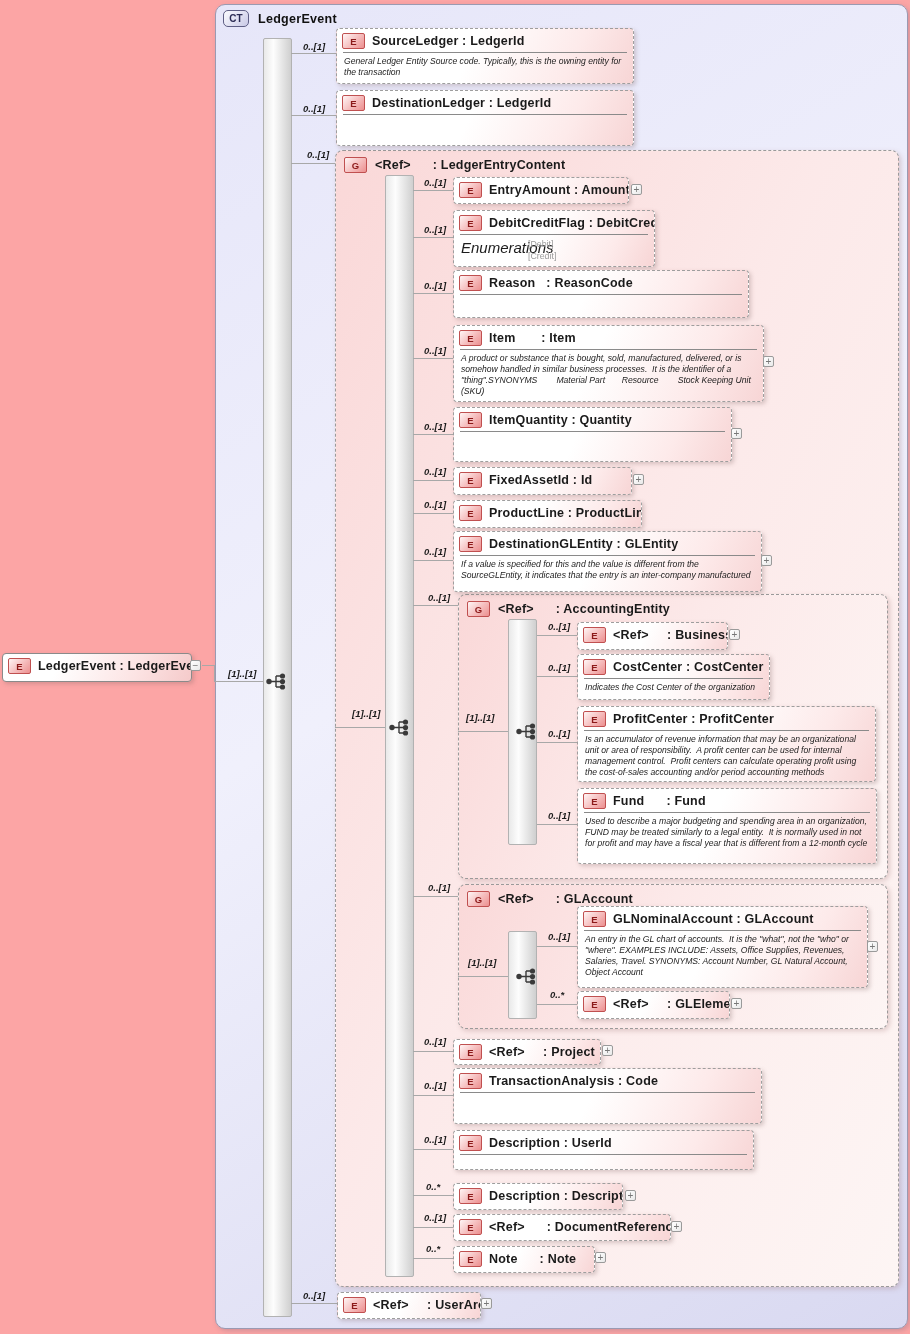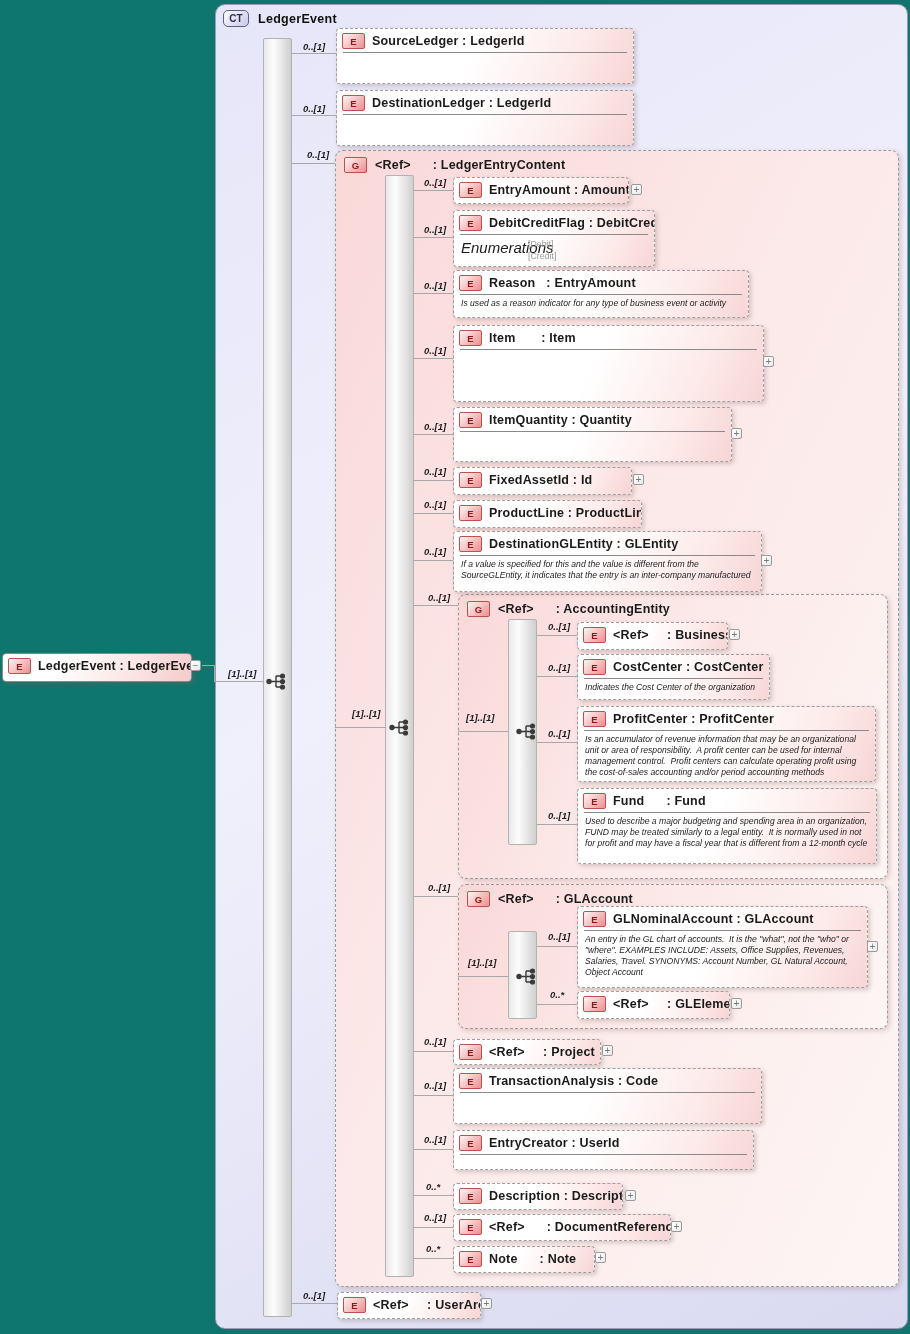--- a/index.html
+++ b/index.html
@@ -1,16 +1,16 @@
 <!DOCTYPE html>
 <html><head>
 <meta charset="utf-8">
 <style>
   html,body{margin:0;padding:0;background:#fff;}
-  .canvas{position:relative;width:910px;height:1334px;background:#0f766e;
+  .canvas{position:relative;width:910px;height:1334px;background:#fca5a5;
           font-family:"Liberation Sans",sans-serif;overflow:hidden;}
 
   
   .ct{position:absolute;left:215px;top:4px;width:691px;height:1323px;
       border:1px solid #9a9ab2;border-radius:10px;
       background:linear-gradient(150deg,#e6e6f9 0%,#f0f0fc 45%,#d9d9f1 100%);
       box-shadow:2px 2px 5px rgba(90,90,120,.25);}
   .ct-head{position:absolute;left:7px;top:5px;display:flex;align-items:center;gap:9px;}
   .ct-icon{width:24px;height:15px;border:1px solid #5f5f85;border-radius:5px;
       background:linear-gradient(135deg,#fbfbff,#c9c9e6);color:#2c2c55;
@@ -199,20 +199,21 @@
     </div>
   </div>
   <div class="plus" style="left:190px;top:660px">−</div>
 
   <div class="box" style="left:336px;top:28px;width:296px;height:54px">
     <div class="box-head">
       <span class="ei">E</span>
       <span class="lbl">SourceLedger : LedgerId</span>
     </div>
     <div class="sep"></div>
+    <div class="ann">General Ledger Entity Source code. Typically, this is the owning entity for the transaction</div>
   </div>
 
   <div class="box" style="left:336px;top:90px;width:296px;height:54px">
     <div class="box-head">
       <span class="ei">E</span>
       <span class="lbl">DestinationLedger : LedgerId</span>
     </div>
     <div class="sep"></div>
   </div>
 
@@ -235,32 +236,32 @@
       <span class="enum-vals">
         <span style="display:block">[Debit]</span>
         <span style="display:block">[Credit]</span>
       </span>
     </div>
   </div>
 
   <div class="box" style="left:453px;top:270px;width:294px;height:46px">
     <div class="box-head">
       <span class="ei">E</span>
-      <span class="lbl">Reason   : EntryAmount</span>
-    </div>
-    <div class="sep"></div>
-    <div class="ann">Is used as a reason indicator for any type of business event or activity</div>
+      <span class="lbl">Reason   : ReasonCode</span>
+    </div>
+    <div class="sep"></div>
   </div>
 
   <div class="box" style="left:453px;top:325px;width:309px;height:75px">
     <div class="box-head">
       <span class="ei">E</span>
       <span class="lbl">Item       : Item</span>
     </div>
     <div class="sep"></div>
+    <div class="ann">A product or substance that is bought, sold, manufactured, delivered, or is somehow handled in similar business processes.  It is the identifier of a "thing".SYNONYMS        Material Part       Resource        Stock Keeping Unit (SKU)</div>
   </div>
   <div class="plus" style="left:763px;top:356px">+</div>
 
   <div class="box" style="left:453px;top:407px;width:277px;height:53px">
     <div class="box-head">
       <span class="ei">E</span>
       <span class="lbl">ItemQuantity : Quantity</span>
     </div>
     <div class="sep"></div>
   </div>
@@ -356,21 +357,21 @@
     <div class="box-head">
       <span class="ei">E</span>
       <span class="lbl">TransactionAnalysis : Code</span>
     </div>
     <div class="sep"></div>
   </div>
 
   <div class="box" style="left:453px;top:1130px;width:299px;height:38px">
     <div class="box-head">
       <span class="ei">E</span>
-      <span class="lbl">EntryCreator : UserId</span>
+      <span class="lbl">Description : UserId</span>
     </div>
     <div class="sep"></div>
   </div>
 
   <div class="box" style="left:453px;top:1183px;width:168px;height:25px">
     <div class="box-head">
       <span class="ei">E</span>
       <span class="lbl">Description : Description</span>
     </div>
   </div>

